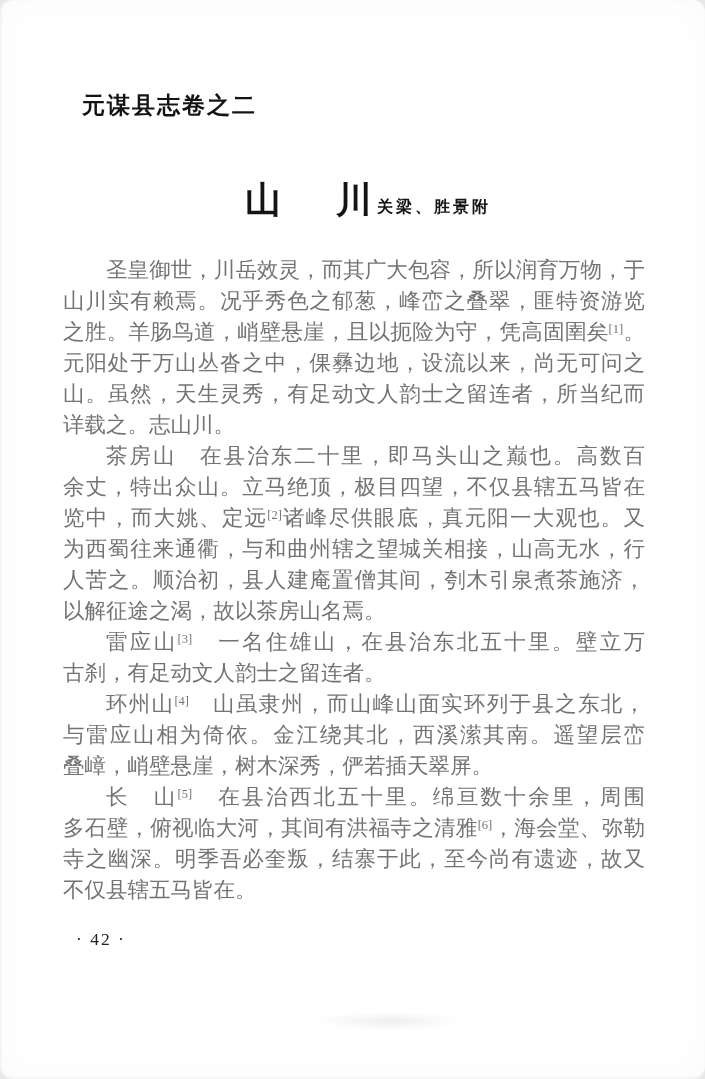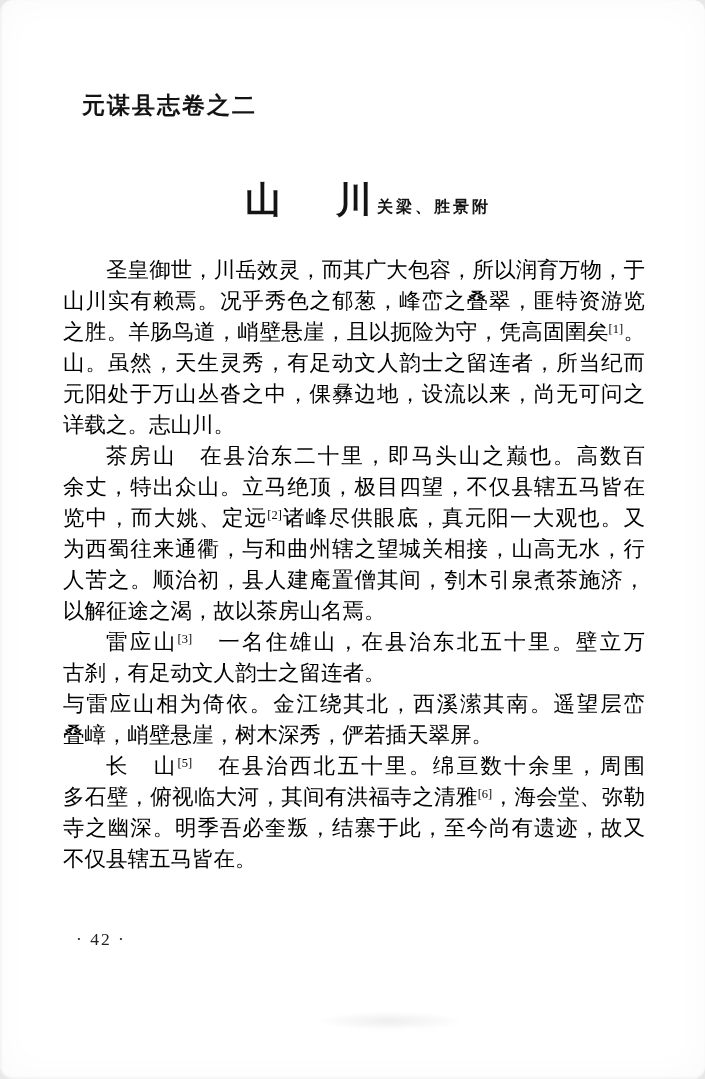--- a/index.html
+++ b/index.html
@@ -28,21 +28,21 @@
   }
   .chapter-title .big{font-size:36px;font-weight:700;line-height:40px;}
   .chapter-title .big.gap{margin-left:55px;}
   .chapter-title .sub{
     font-size:16px;font-weight:600;letter-spacing:3px;
     margin-left:5px;padding-bottom:3px;line-height:20px;
   }
   .body-text{
     position:absolute;left:63px;top:255px;width:582px;
     font-size:21.5px;line-height:31px;
-    color:#000000;
+    color:#737373;
   }
   .line{
     height:31px;overflow:visible;
     text-align:justify;text-align-last:justify;
     letter-spacing:0;
   }
   .line.last{text-align-last:left;}
   .line.indent{text-indent:43px;}
   .line sup{
     font-size:12.5px;line-height:0;
@@ -70,31 +70,32 @@
   <div class="chapter-title">
     <span class="big">山</span>
     <span class="big gap">川</span>
     <span class="sub">关梁、胜景附</span>
   </div>
 
   <div class="body-text" id="body-text">
       <div class="line indent">圣皇御世，川岳效灵，而其广大包容，所以润育万物，于</div>
       <div class="line">山川实有赖焉。况乎秀色之郁葱，峰峦之叠翠，匪特资游览</div>
       <div class="line">之胜。羊肠鸟道，峭壁悬崖，且以扼险为守，凭高固圉矣<sup>[1]</sup>。</div>
+      <div class="line">元阳处于万山丛沓之中，倮彝边地，设流以来，尚无可问之</div>
       <div class="line">山。虽然，天生灵秀，有足动文人韵士之留连者，所当纪而</div>
-      <div class="line">元阳处于万山丛沓之中，倮彝边地，设流以来，尚无可问之</div>
       <div class="line last">详载之。志山川。</div>
       <div class="line indent">茶房山　在县治东二十里，即马头山之巅也。高数百</div>
       <div class="line">余丈，特出众山。立马绝顶，极目四望，不仅县辖五马皆在</div>
       <div class="line">览中，而大姚、定远<sup>[2]</sup>诸峰尽供眼底，真元阳一大观也。又</div>
       <div class="line">为西蜀往来通衢，与和曲州辖之望城关相接，山高无水，行</div>
       <div class="line">人苦之。顺治初，县人建庵置僧其间，刳木引泉煮茶施济，</div>
       <div class="line last">以解征途之渴，故以茶房山名焉。</div>
       <div class="line indent">雷应山<sup>[3]</sup>　一名住雄山，在县治东北五十里。壁立万</div>
       <div class="line last">古刹，有足动文人韵士之留连者。</div>
+      <div class="line indent">环州山<sup>[4]</sup>　山虽隶州，而山峰山面实环列于县之东北，</div>
       <div class="line">与雷应山相为倚依。金江绕其北，西溪潆其南。遥望层峦</div>
       <div class="line last">叠嶂，峭壁悬崖，树木深秀，俨若插天翠屏。</div>
       <div class="line indent">长　山<sup>[5]</sup>　在县治西北五十里。绵亘数十余里，周围</div>
       <div class="line">多石壁，俯视临大河，其间有洪福寺之清雅<sup>[6]</sup>，海会堂、弥勒</div>
       <div class="line">寺之幽深。明季吾必奎叛，结寨于此，至今尚有遗迹，故又</div>
       <div class="line last">不仅县辖五马皆在。</div>
     </div>
 
   <div class="page-number">· 42 ·</div>
 

